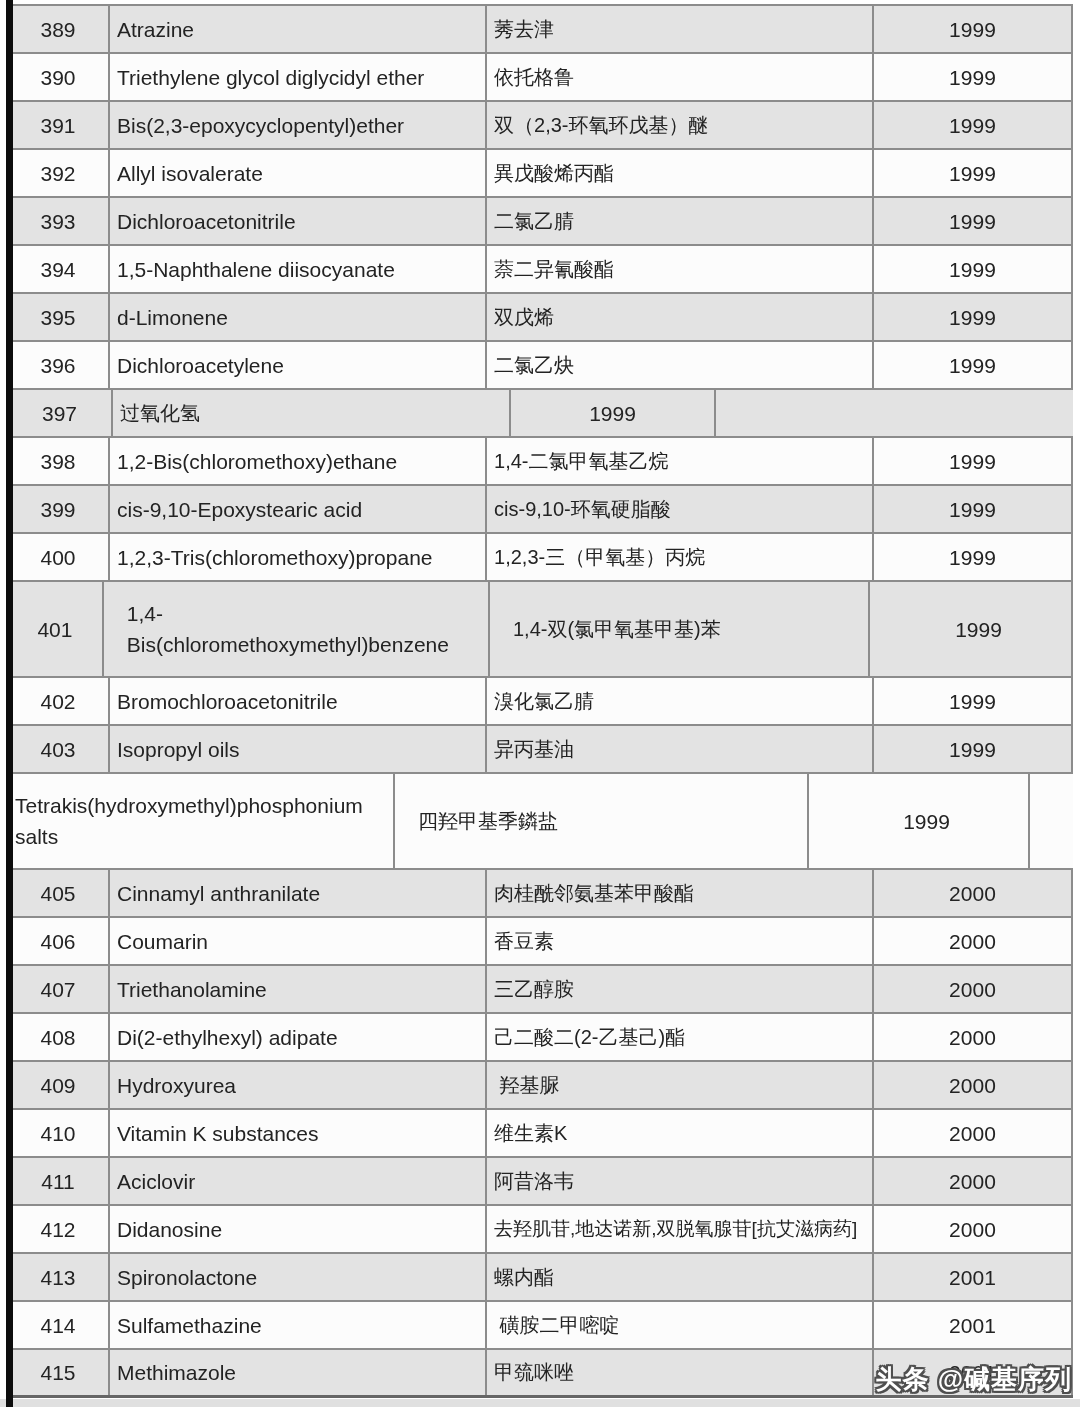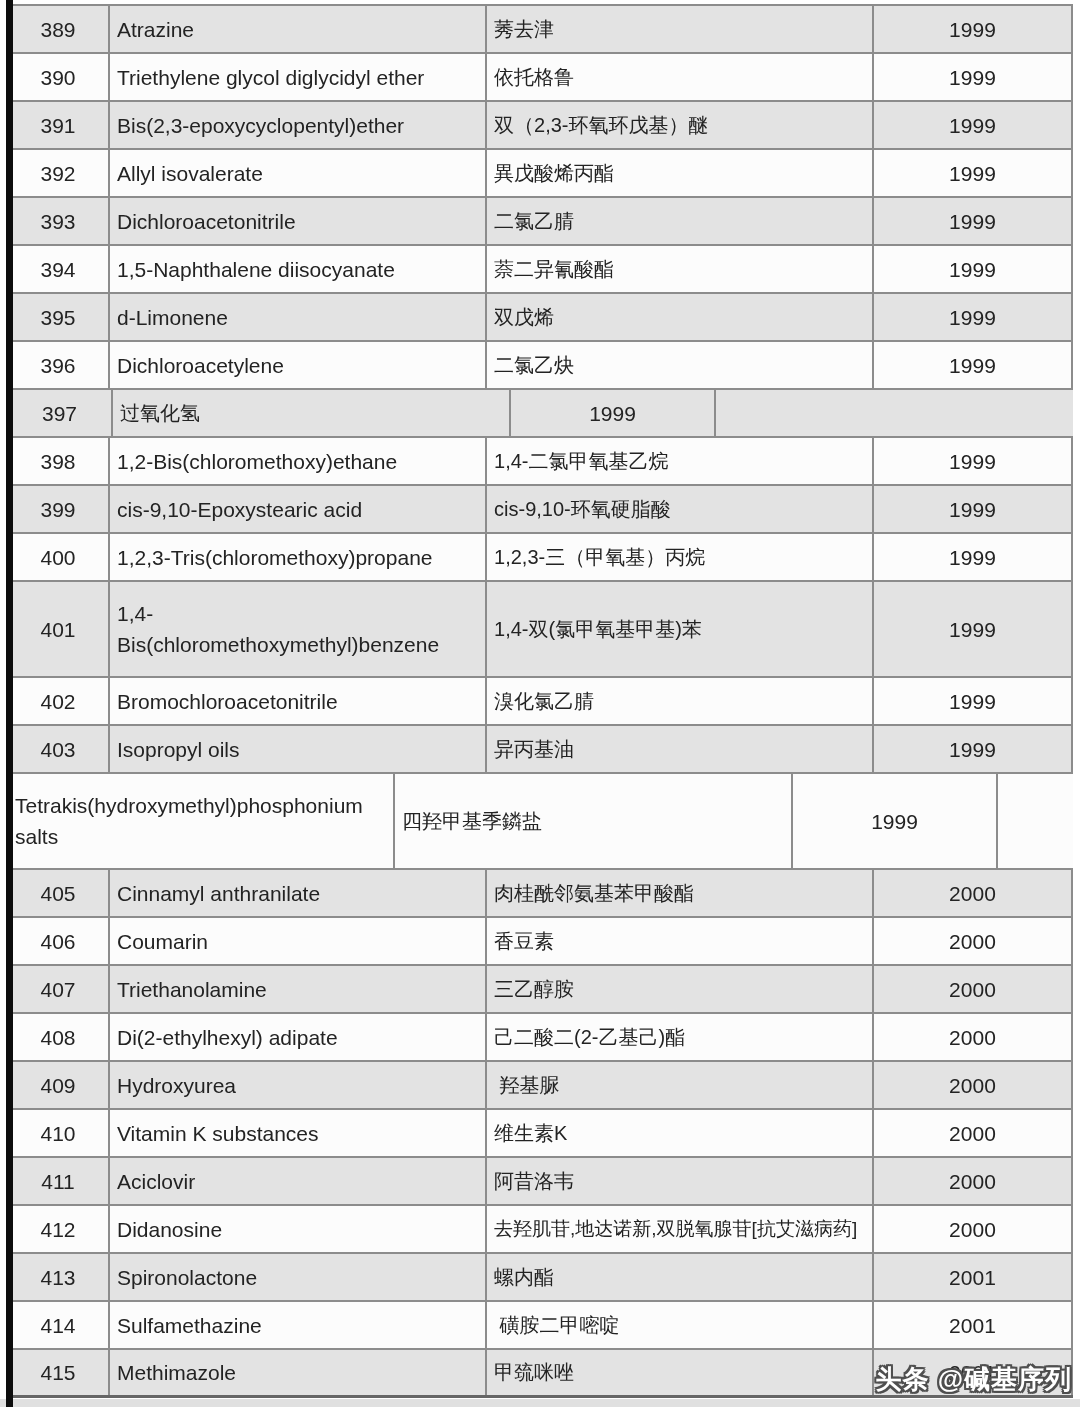--- a/index.html
+++ b/index.html
@@ -33,21 +33,21 @@
   }
   .row{
     display:flex;
     min-height:48px;
     box-sizing:border-box;
     border-bottom:2px solid var(--grid-line);
     background:var(--row-base);
   }
   .row:nth-child(odd){background:var(--row-alt);}
   
-  .row:nth-child(13),.row:nth-child(16){min-height:96px;}
+  .row:nth-child(13),.row:nth-child(16){min-height:96px;gap:16px;}
   .row:last-child{border-bottom:3px solid #666;}
   .cell{
     box-sizing:border-box;
     display:flex;align-items:center;
     border-right:2px solid var(--grid-line);
     font-size:21px;line-height:31px;
     white-space:pre-wrap;
     overflow-wrap:break-word;
   }
   .number-cell{width:105px;justify-content:center;}

